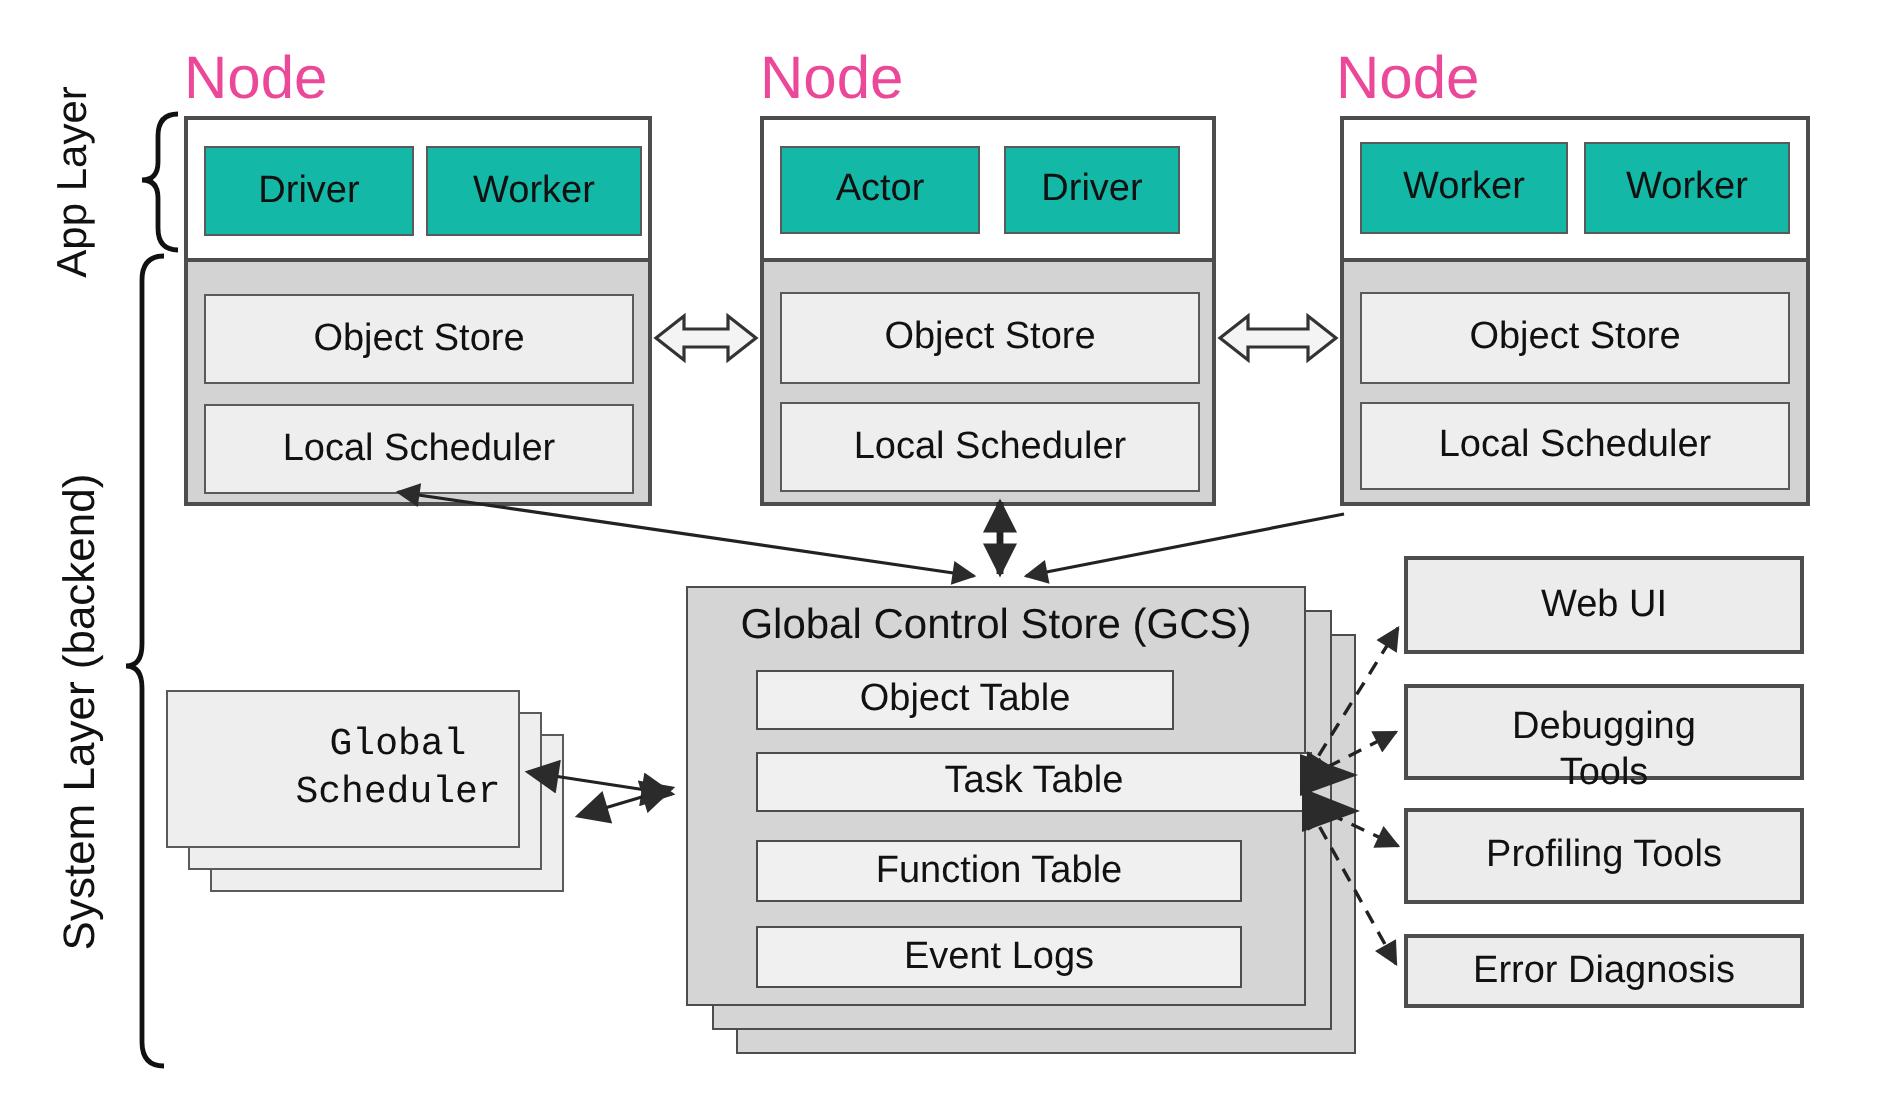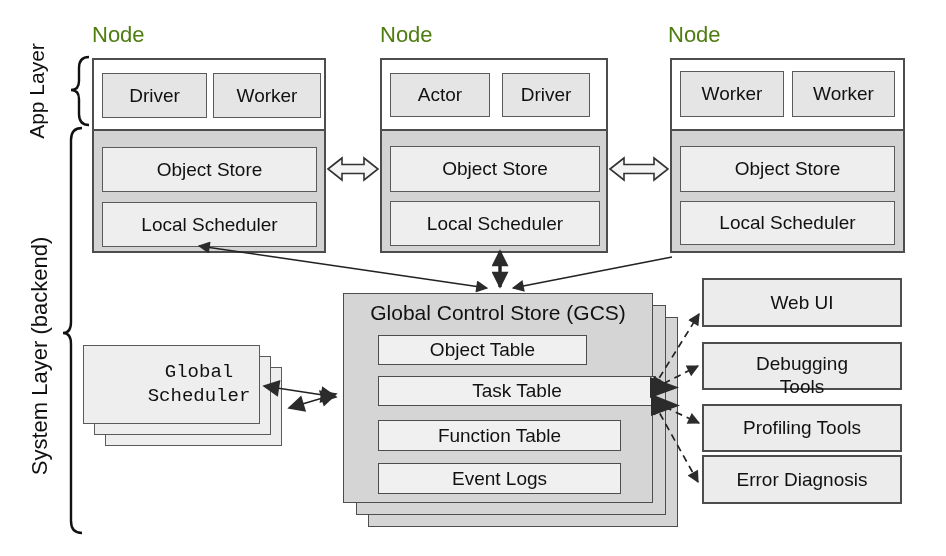--- a/index.html
+++ b/index.html
@@ -5,24 +5,24 @@
   :root{
     --node-fill:#d3d3d3;
     --box-fill:#eeeeee;
     --gcs-fill:#d5d5d5;
     --tool-fill:#ececec;
     --line:#222222;
   }
   html,body{margin:0;padding:0;background:#ffffff;}
   body{font-family:"Liberation Sans","DejaVu Sans",sans-serif;color:#111;}
   #canvas{position:relative;width:946px;height:556px;background:#fff;overflow:hidden;}
-  .node-title{position:absolute;font-size:22px;line-height:1.1;color:#4d7c0f;white-space:nowrap;}
+  .node-title{position:absolute;font-size:30px;line-height:1.1;color:#ec4899;white-space:nowrap;}
   .node-box{position:absolute;background:#ffffff;border:2px solid #4d4d4d;box-sizing:border-box;}
   .node-gray{position:absolute;left:0;right:0;bottom:0;background:var(--node-fill);border-top:2px solid #4d4d4d;}
-  .cell{position:absolute;background:#e5e5e5;border:1.6px solid #5a5a5a;box-sizing:border-box;
+  .cell{position:absolute;background:#14b8a6;border:1.6px solid #5a5a5a;box-sizing:border-box;
         display:flex;align-items:center;justify-content:center;font-size:19px;white-space:nowrap;}
   .cell.gray{background:var(--box-fill);}
   .vlabel{position:absolute;white-space:nowrap;transform:translate(-50%,-50%) rotate(-90deg);color:#111;}
   .stack-layer{position:absolute;background:var(--box-fill);border:1.6px solid #5a5a5a;box-sizing:border-box;}
   .stack-layer.dark{background:var(--gcs-fill);border:1.8px solid #4d4d4d;}
   .gs-front{display:flex;align-items:center;justify-content:flex-end;text-align:center;font-size:19px;font-family:Liberation Mono, monospace;}
   .gs-front .wrap{width:120px;line-height:1.25;}
   .gcs-front{background:var(--gcs-fill);border:1.8px solid #4d4d4d;}
   .gcs-title{position:absolute;left:0;right:0;top:7px;text-align:center;font-size:21px;color:#111;}
   .gcs-table{position:absolute;background:#f0f0f0;border:1.6px solid #4d4d4d;box-sizing:border-box;
@@ -92,21 +92,21 @@
 
   <div class="tool-box" style="top:278px;height:49px;">
     <span>Web UI</span>
   </div>
   <div class="tool-box" style="top:342px;height:48px;">
     <span class="narrow">Debugging Tools</span>
   </div>
   <div class="tool-box" style="top:404px;height:48px;">
     <span>Profiling Tools</span>
   </div>
-  <div class="tool-box" style="top:455px;height:49px;text-align:center;">
+  <div class="tool-box" style="top:467px;height:37px;text-align:center;">
     <span>Error Diagnosis</span>
   </div>
 
   <svg class="overlay" viewBox="0 0 946 556">
     <defs>
       <marker id="ah" viewBox="0 0 10 10" refX="9" refY="5" markerWidth="14" markerHeight="12" orient="auto-start-reverse" markerUnits="userSpaceOnUse">
         <path d="M0,0 L10,5 L0,10 z" fill="#2b2b2b"></path>
       </marker>
       <marker id="ahBig" viewBox="0 0 10 10" refX="9" refY="5" markerWidth="19" markerHeight="17" orient="auto-start-reverse" markerUnits="userSpaceOnUse">
         <path d="M0,0 L10,5 L0,10 z" fill="#2b2b2b"></path>

